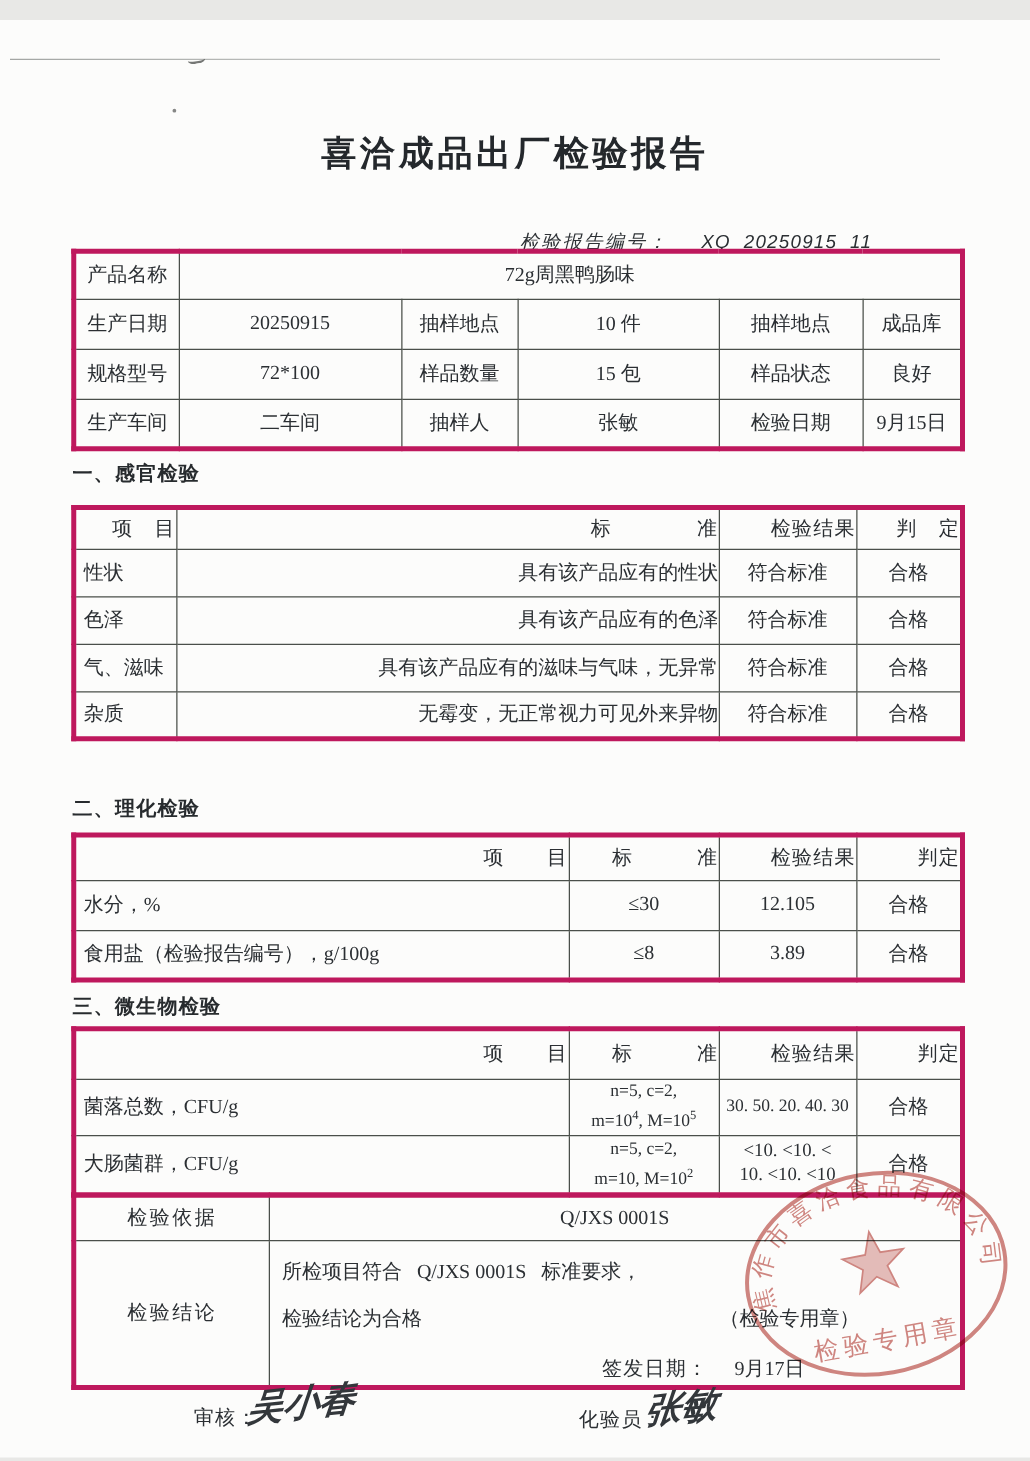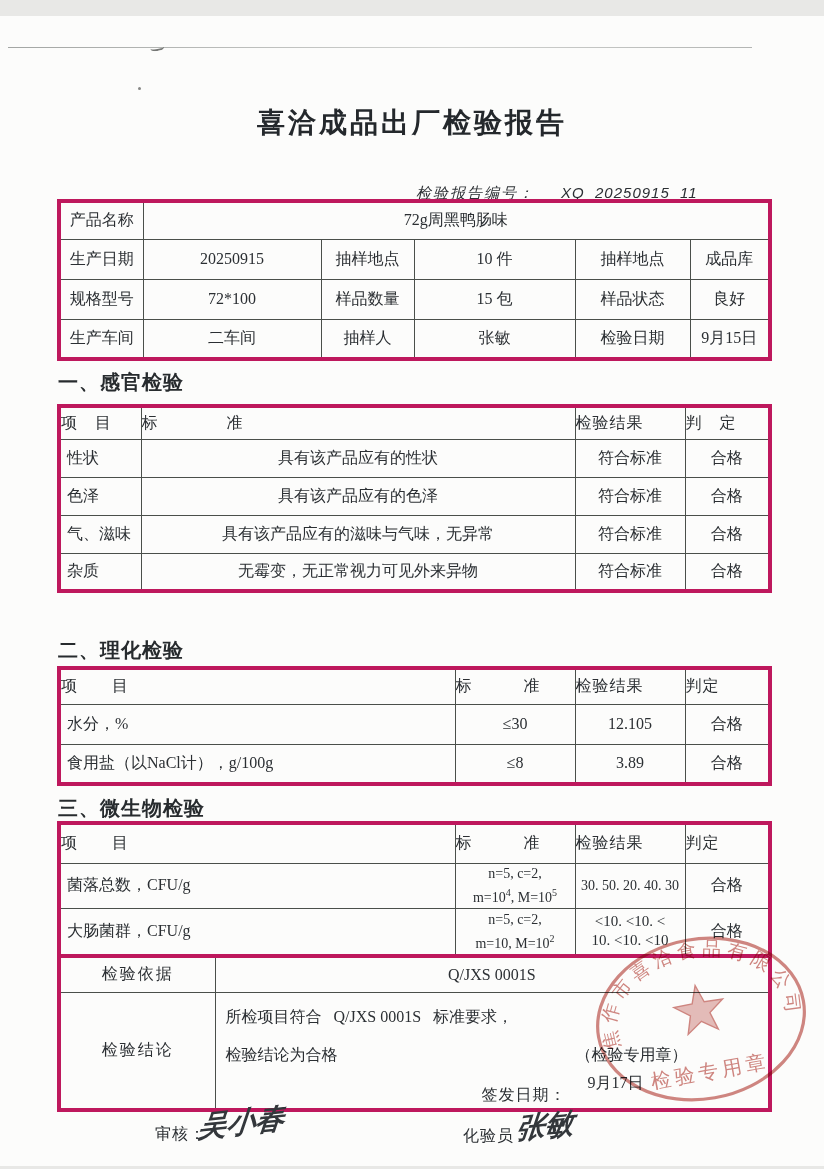--- a/index.html
+++ b/index.html
@@ -24,47 +24,47 @@
   .report-no .lbl { font-family:"Liberation Sans", sans-serif; letter-spacing:2px; color:#2e3236; }
   .report-no .val { font-family:"Liberation Sans", sans-serif; margin-left:26px; letter-spacing:1px; }
   
   table { border-collapse:collapse; table-layout:fixed; position:absolute; left:57px;
     font-size:16px; color:#2b2f33; }
   td, th { border:1px solid #4a4f4a; font-weight:normal; overflow:hidden;
     padding:0; vertical-align:middle; }
   table { border:4px solid #be185d; }
   .c { text-align:center; }
   .l { text-align:left; padding-left:6px; }
-  .std { text-align:center; }
-  th { text-align:left; letter-spacing:1px; }
+  .std { text-align:right; }
+  th { text-align:right; letter-spacing:1px; }
   
   .t-info { top:183px; width:711px; }
   .t-info td { font-size:16px; }
   .prod-val { text-align:center; }
   
   .sec-title { position:absolute; left:58px; font-family:"Liberation Sans", sans-serif;
-    font-weight:600; font-size:20px; letter-spacing:1px; color:#272b2e; }
+    font-weight:600; font-size:16px; letter-spacing:1px; color:#272b2e; }
   .st1 { top:353px; } .st2 { top:621px; } .st3 { top:779px; }
   
   .t-sens  { top:388px; width:711px; }
   .t-phys  { top:650px; width:711px; }
   .t-micro { top:805px; width:711px; }
   .small2 { font-size:14px; line-height:19px; text-align:center; }
   .pre { white-space:pre; }
   sup { font-size:10px; }
   
   .t-foot { top:938px; width:711px; }
   .foot-lbl { text-align:center; letter-spacing:2px; }
   .concl-cell { position:relative; }
   .concl-cell > div { position:absolute; white-space:pre; }
   .cl1 { left:10px;  top:14px; }
   .cl2 { left:10px;  top:52px; }
   .cl-seal { left:360px; top:52px; }
   .cl-issue-l { left:266px; top:92px; letter-spacing:1px; }
-  .cl-issue-v { left:372px; top:80px;text-align:center; }
+  .cl-issue-v { left:372px; top:92px;text-align:center; }
   
   .sig-row { position:absolute; top:1106px; left:0; width:100%; font-size:16px; }
   .sig-lbl { position:absolute; letter-spacing:1px; }
   .sig-lbl.review { left:155px; top:2px; }
   .sig-lbl.tester { left:463px; top:4px; }
   .sig-name { position:absolute; font-size:29px; color:#33373b;
     font-style:italic; font-weight:600;
     transform:rotate(-6deg) skewX(-12deg); transform-origin:left bottom; }
   .sig-name.review { left:196px; top:-14px; }
   .sig-name.tester { left:514px; top:-12px; }
@@ -190,21 +190,21 @@
       <th>检验结果</th>
       <th>判定</th>
     </tr>
     <tr style="height:40px">
       <td class="l">水分，%</td>
       <td class="c">≤30</td>
       <td class="c">12.105</td>
       <td class="c">合格</td>
     </tr>
     <tr style="height:40px">
-      <td class="l">食用盐（以NaCl计），g/100g</td>
+      <td class="l">食用盐（检验报告编号），g/100g</td>
       <td class="c">≤8</td>
       <td class="c">3.89</td>
       <td class="c">合格</td>
     </tr>
   </tbody>
     </table>
 
   <div class="sec-title st3">三、微生物检验</div>
   <table class="t-micro">
     <colgroup>

